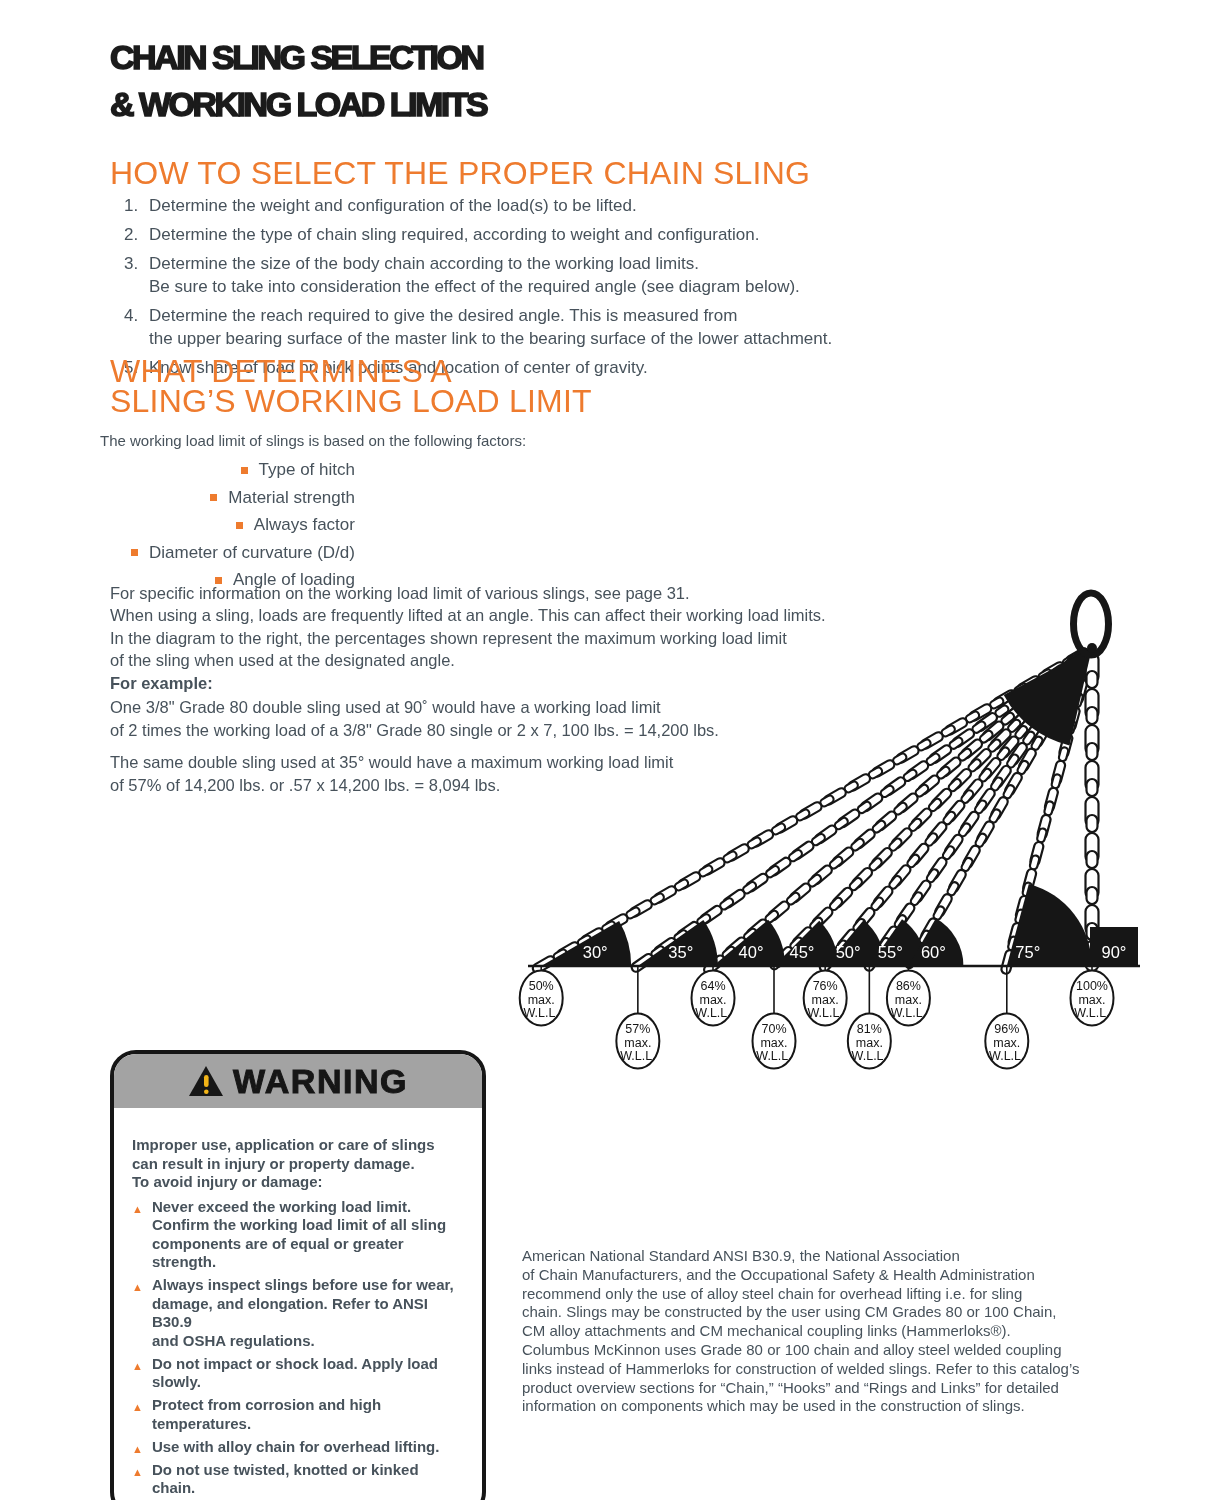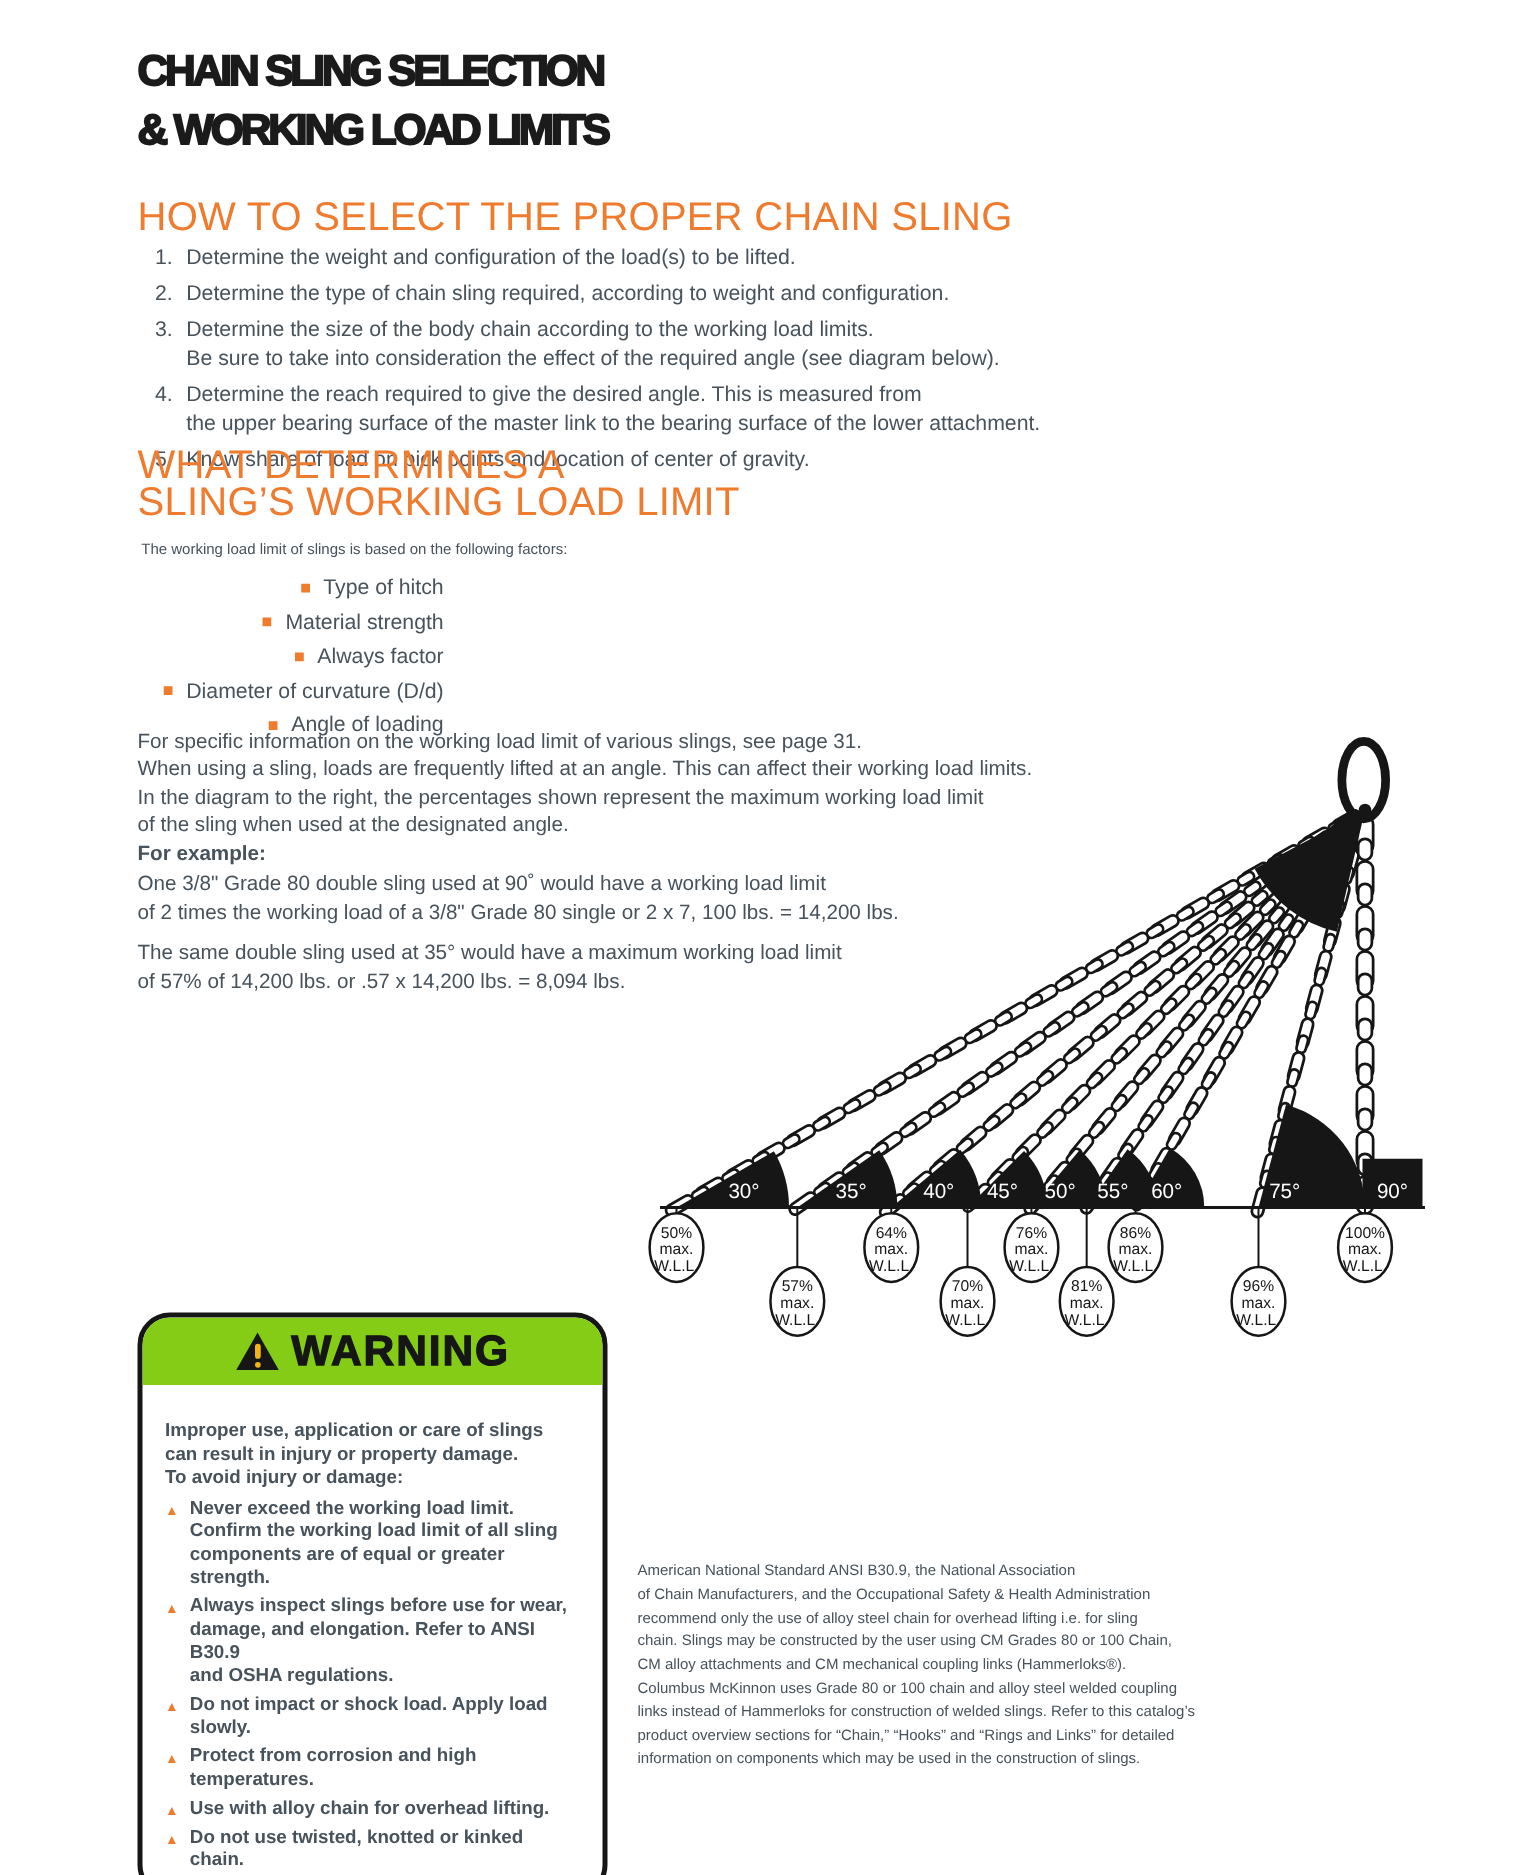--- a/index.html
+++ b/index.html
@@ -16,44 +16,44 @@
 
   
   .orange-h{color:#EE7B2E;font-weight:normal;font-size:32px;line-height:30px;letter-spacing:0.2px;}
 
   
   #howto-list{left:124px;top:194px;width:800px;}
   .li{display:flex;margin-bottom:6px;font-size:17px;line-height:23px;}
   .num{width:25px;flex:none;}
 
   
-  #factors-intro{left:113px;top:432px;font-size:12px;}
+  #factors-intro{left:100px;top:432px;font-size:15px;}
   #factors{left:131px;top:460px;}
   .factor{display:flex;align-items:center;margin-bottom:7.5px;font-size:17px;justify-content:flex-end;}
   .sq{width:7px;height:7px;background:#EE7B2E;margin-right:11px;flex:none;}
 
   #para{left:110px;top:582px;font-size:16.5px;line-height:22.3px;}
   #example{left:110px;top:672px;font-size:16.5px;line-height:23px;}
   #example .exlabel{font-weight:bold;margin-bottom:1px;}
   #example .expara{margin-bottom:9px;}
 
   
   #sling-diagram{left:500px;top:585px;width:660px;height:500px;}
 
   
   #warning-box{left:110px;top:1050px;width:368px;border:4px solid #161616;border-radius:26px;overflow:hidden;background:#fff;}
-  .warn-head{background:#84cc16;height:54px;display:flex;align-items:center;justify-content:center;}
+  .warn-head{background:#a3a3a3;height:54px;display:flex;align-items:center;justify-content:center;}
   .warn-title{font-size:34px;font-weight:bold;letter-spacing:1.5px;color:#161616;-webkit-text-stroke:1px #161616;margin-left:9px;}
   .warn-body{padding:28px 16px 12px 18px;font-weight:bold;}
   .warn-intro{font-size:15px;line-height:18.5px;margin-bottom:6px;}
   .witem{display:flex;margin-bottom:4.5px;font-size:15px;line-height:18.5px;}
   .tri{color:#EE7B2E;font-size:11px;margin-right:9px;flex:none;position:relative;top:2px;}
 
   
-  #ansi{left:510px;top:1247px;width:610px;font-size:12px;line-height:18.8px;}
+  #ansi{left:522px;top:1247px;width:610px;font-size:15px;line-height:18.8px;}
 </style>
 </head>
 <body>
 
 <div id="title" class="abs">
   <div>CHAIN SLING SELECTION</div>
   <div>&amp; WORKING LOAD LIMITS</div>
 </div>
 
 <div class="abs orange-h" style="left:110px;top:158px;">HOW TO SELECT THE PROPER CHAIN SLING</div>

